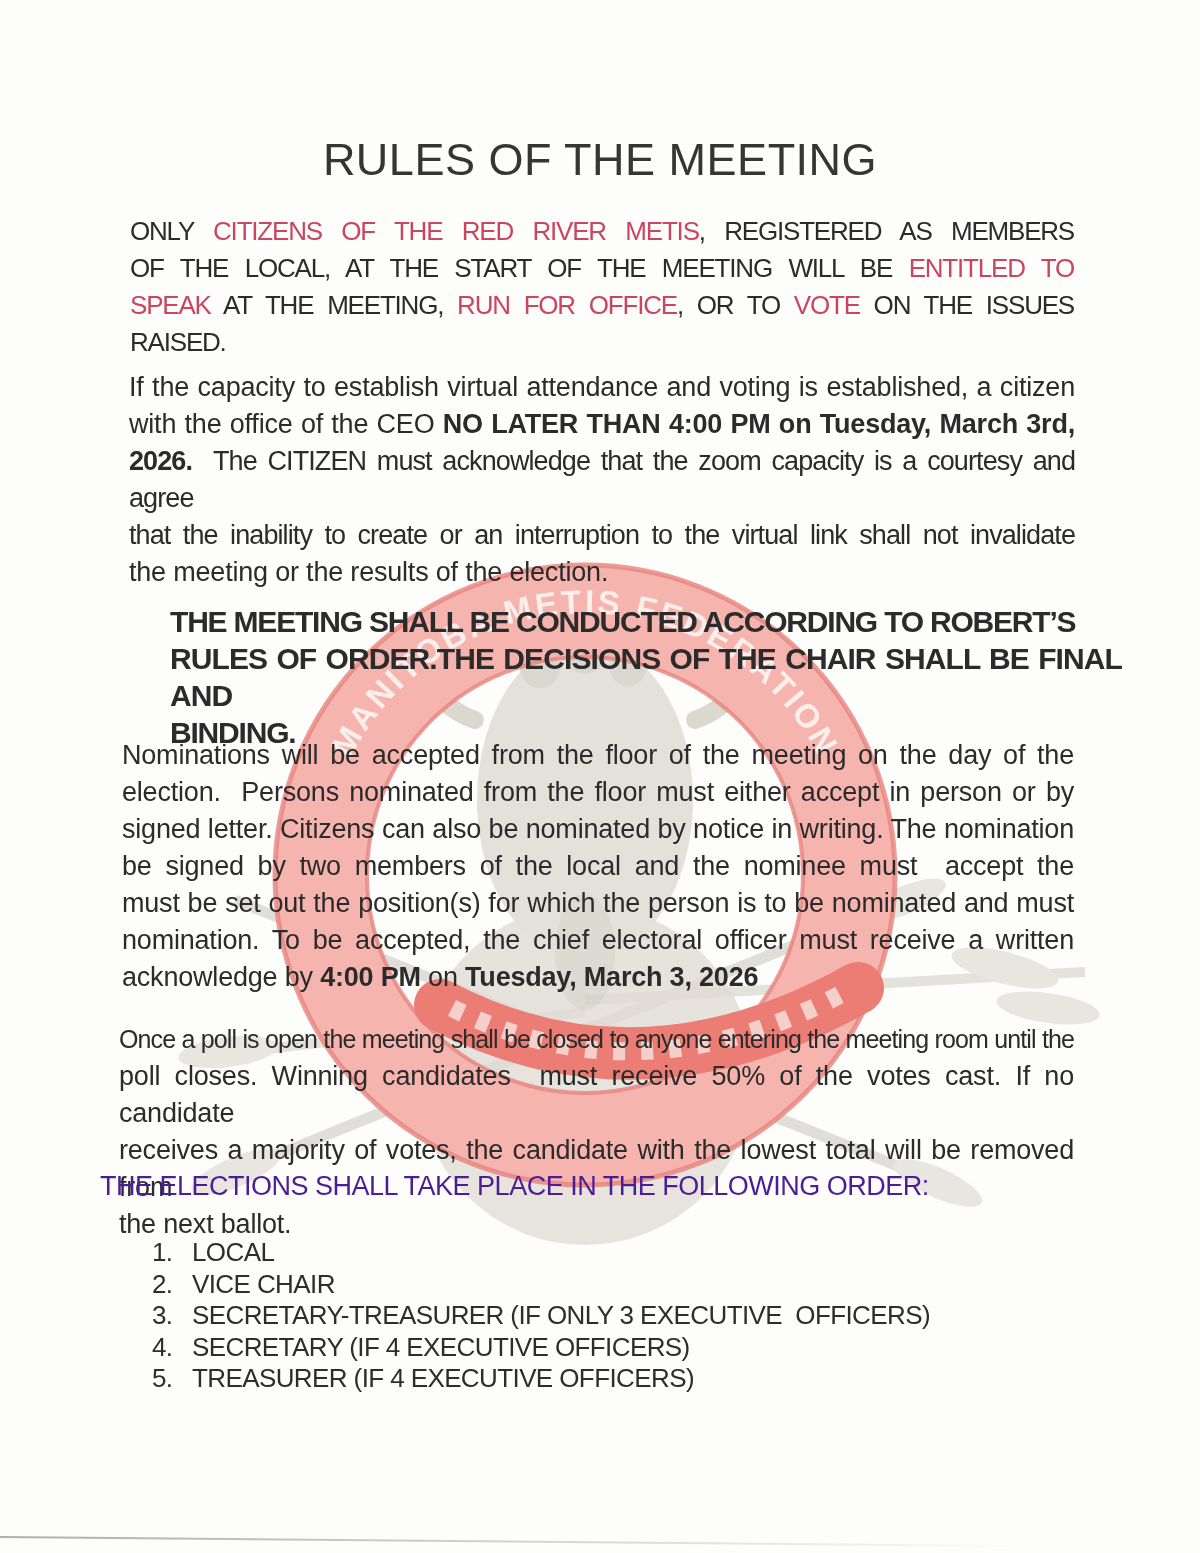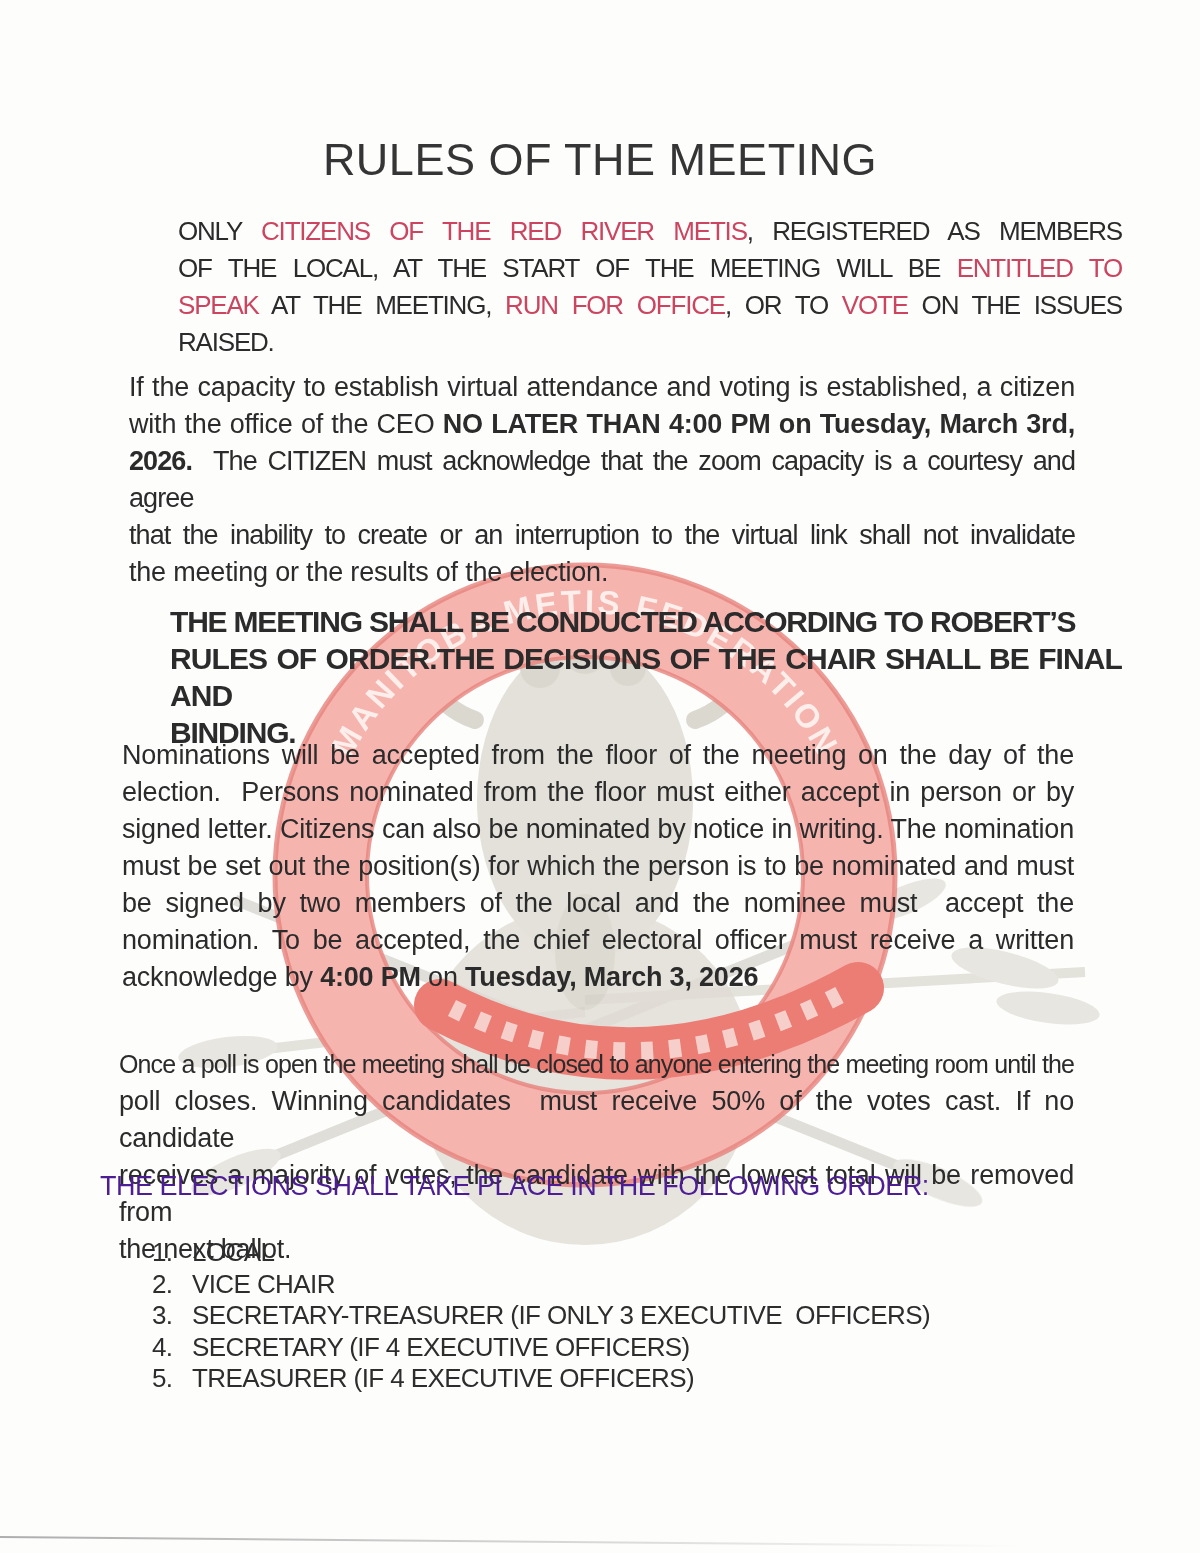--- a/index.html
+++ b/index.html
@@ -12,21 +12,21 @@
     position:absolute;top:134px;left:0;width:1200px;text-align:center;
     font-size:45px;letter-spacing:0.5px;color:#353535;font-weight:400;
   }
   .para{position:absolute;}
   .para .line{text-align:justify;text-align-last:justify;}
   .para .line.no-j{text-align-last:left;}
   .body-text{font-size:27px;line-height:37px;letter-spacing:-0.2px;}
   .caps{font-size:26px;line-height:37px;letter-spacing:-1.2px;}
   .bold-caps{font-size:30px;line-height:37px;letter-spacing:-1.2px;font-weight:700;margin-left:42px;}
   .line.tight{letter-spacing:-0.9px;}
-  .line.xtight{font-size:25px;letter-spacing:-0.9px;margin-top:25px;}
+  .line.xtight{font-size:25px;letter-spacing:-0.9px;}
   .seg-red{color:#cb4560;}
   .seg-bold{font-weight:700;}
   .section-heading{
     position:absolute;top:1171px;left:100px;width:1020px;
     font-size:27px;letter-spacing:-0.5px;color:#4c1d95;
   }
   .elections{position:absolute;top:1237px;left:152px;width:900px;}
   .elections .item{display:flex;font-size:26px;line-height:31.5px;letter-spacing:-0.6px;color:#2d2d2d;}
   .elections .item .num{width:40px;flex:0 0 40px;}
   .scan-line{
@@ -80,21 +80,21 @@
 
       <g>
         <path d="M440 1005 Q 640 1110 858 988" fill="none" stroke-width="52" stroke-linecap="round" stroke="#ea6f66"></path>
         <path d="M452 1008 Q 640 1102 845 992" fill="none" stroke="#f8dbd5" stroke-width="18" stroke-dasharray="12 16" opacity="0.85"></path>
       </g>
     </g>
   </svg>
 
   <div class="doc-title">RULES OF THE MEETING</div>
 
-  <div class="para caps" style="top:213px;left:130px;width:944px;margin-left:48px;">
+  <div class="para caps" style="top:213px;left:130px;width:944px;">
       <div class="line"><span>ONLY </span><span class="seg-red">CITIZENS OF THE RED RIVER METIS</span><span>, REGISTERED AS MEMBERS</span></div>
       <div class="line"><span>OF THE LOCAL, AT THE START OF THE MEETING WILL BE </span><span class="seg-red">ENTITLED TO</span></div>
       <div class="line"><span class="seg-red">SPEAK</span><span> AT THE MEETING, </span><span class="seg-red">RUN FOR OFFICE</span><span>, OR TO </span><span class="seg-red">VOTE</span><span> ON THE ISSUES</span></div>
       <div class="line no-j"><span>RAISED.</span></div>
     </div>
 
   <div class="para body-text" style="top:369px;left:129px;width:946px;">
       <div class="line"><span>If the capacity to establish virtual attendance and voting is established, a citizen</span></div>
       <div class="line"><span>with the office of the CEO </span><span class="seg-bold">NO LATER THAN 4:00 PM on Tuesday, March 3rd,</span></div>
       <div class="line tight"><span class="seg-bold">2026.</span><span>&nbsp; The CITIZEN must acknowledge that the zoom capacity is a courtesy and agree</span></div>
@@ -105,22 +105,22 @@
   <div class="para bold-caps" style="top:603px;left:128px;width:952px;">
       <div class="line no-j"><span>THE MEETING SHALL BE CONDUCTED ACCORDING TO ROBERT’S</span></div>
       <div class="line no-j tight"><span>RULES OF ORDER.THE DECISIONS OF THE CHAIR SHALL BE FINAL AND</span></div>
       <div class="line no-j"><span>BINDING.</span></div>
     </div>
 
   <div class="para body-text" style="top:737px;left:122px;width:952px;">
       <div class="line"><span>Nominations will be accepted from the floor of the meeting on the day of the</span></div>
       <div class="line"><span>election. &nbsp;Persons nominated from the floor must either accept in person or by</span></div>
       <div class="line"><span>signed letter. Citizens can also be nominated by notice in writing. The nomination</span></div>
+      <div class="line"><span>be signed by two members of the local and the nominee must &nbsp;accept the</span></div>
       <div class="line"><span>must be set out the position(s) for which the person is to be nominated and must</span></div>
-      <div class="line"><span>be signed by two members of the local and the nominee must &nbsp;accept the</span></div>
       <div class="line"><span>nomination. To be accepted, the chief electoral officer must receive a written</span></div>
       <div class="line no-j"><span>acknowledge by </span><span class="seg-bold">4:00 PM</span><span> on </span><span class="seg-bold">Tuesday, March 3, 2026</span></div>
     </div>
 
   <div class="para body-text" style="top:1021px;left:119px;width:955px;">
       <div class="line xtight"><span>Once a poll is open the meeting shall be closed to anyone entering the meeting room until the</span></div>
       <div class="line"><span>poll closes. Winning candidates &nbsp;must receive 50% of the votes cast. If no candidate</span></div>
       <div class="line"><span>receives a majority of votes, the candidate with the lowest total will be removed from</span></div>
       <div class="line no-j"><span>the next ballot.</span></div>
     </div>

